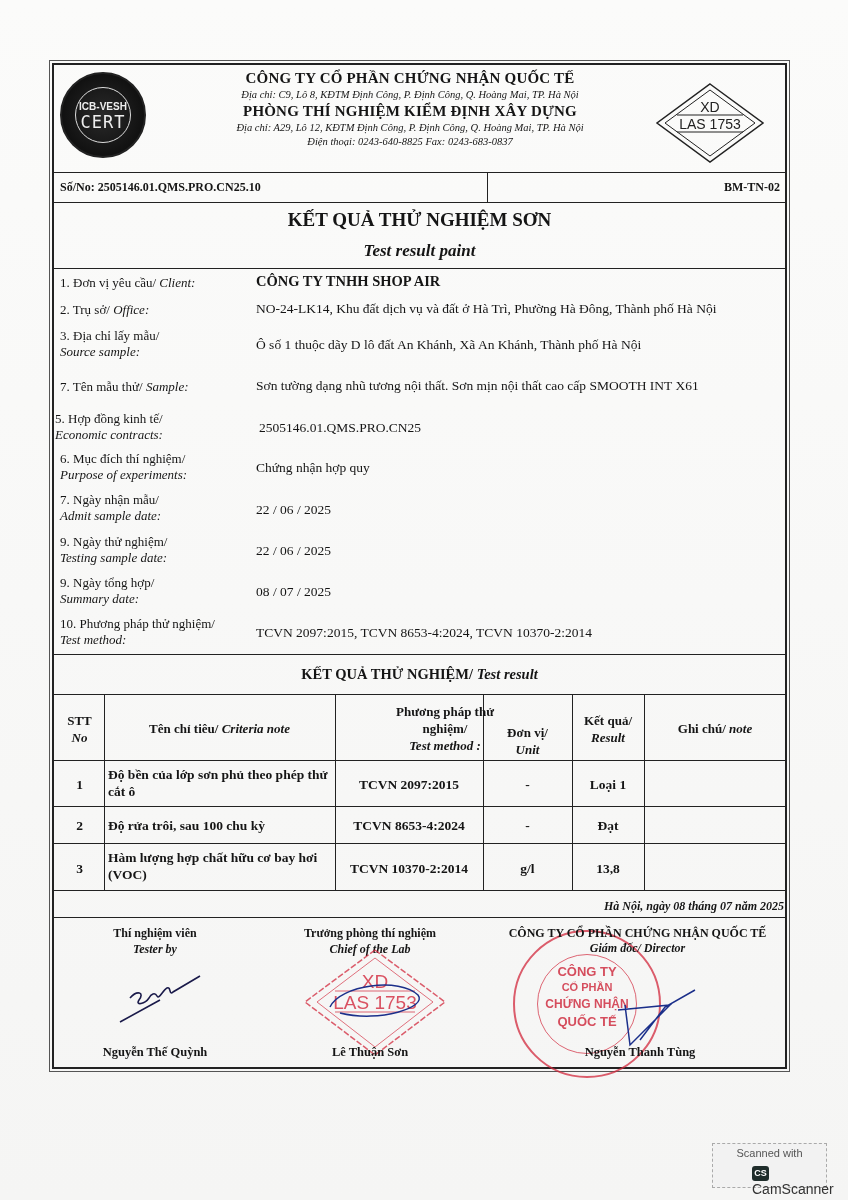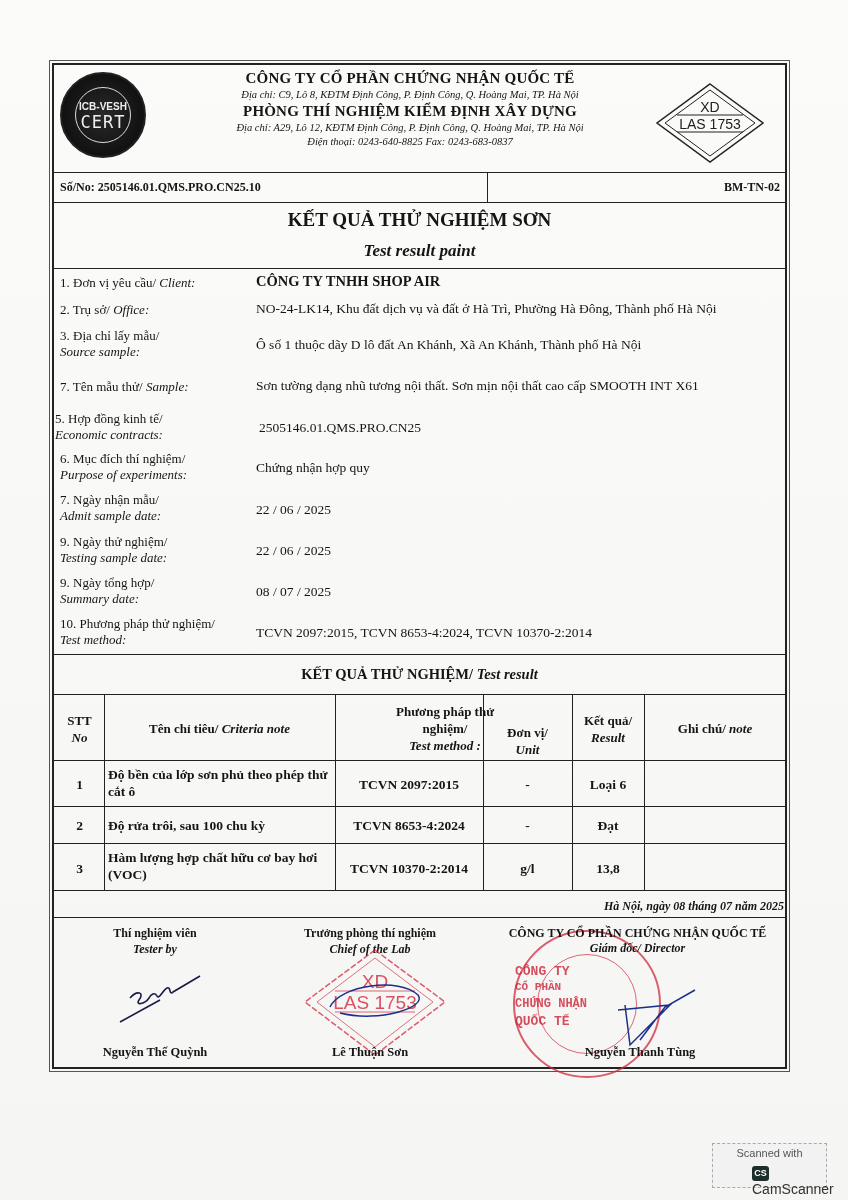--- a/index.html
+++ b/index.html
@@ -58,22 +58,22 @@
 
   .stamp-red {
     position: absolute; left: 513px; top: 930px; width: 148px; height: 148px; border-radius: 50%;
     border: 2px solid rgba(210,40,60,0.75); box-sizing: border-box;
   }
   .stamp-red .inner {
     position: absolute; left: 22px; top: 22px; width: 100px; height: 100px; border-radius: 50%;
     border: 1.5px solid rgba(210,40,60,0.7); box-sizing: border-box;
   }
   .stamp-red .txt {
-    position: absolute; left: 0; right: 0; text-align: left; color: rgba(205,35,55,0.8);
-    font-family: Liberation Mono, monospace; font-weight: bold; font-size: 13px;
+    position: absolute; left: 0; right: 0; text-align: center; color: rgba(205,35,55,0.8);
+    font-family: Liberation Sans, sans-serif; font-weight: bold; font-size: 13px;
   }
 
   .cam {
     position: absolute; left: 712px; top: 1143px; width: 115px; height: 45px;
     border: 1px dashed #aaa; background: #f2f2f2; box-sizing: border-box;
     font-family: "Liberation Sans", sans-serif;
   }
   .cam .l1 { position: absolute; left: 0; right: 0; top: 3px; text-align: center; font-size: 11px; color: #555; }
   .cam .l2 { position: absolute; left: 6px; top: 20px; font-size: 14px; color: #333; padding-left: 33px; }
   .cam .cs { display: inline-block; width: 17px; height: 15px; background: #1f2d2b; color: #fff; font-size: 9px; font-weight: bold; text-align: center; line-height: 15px; border-radius: 3px; margin-right: 4px; vertical-align: 1px; }
@@ -165,21 +165,21 @@
   <div class="th" style="left:104px; width:231px; top:720px;"><span>Tên chỉ tiêu/ </span><i>Criteria note</i></div>
   <div class="th" style="left:335px; width:148px; top:703px;padding-left:36px;"><span>Phương pháp thử</span><br><span>nghiệm/</span><br><i>Test method :</i></div>
   <div class="th" style="left:483px; width:89px; top:712px;margin-top:12px;"><span>Đơn vị/</span><br><i>Unit</i></div>
   <div class="th" style="left:572px; width:72px; top:712px;"><span>Kết quả/</span><br><i>Result</i></div>
   <div class="th" style="left:644px; width:142px; top:720px;"><span>Ghi chú/ </span><i>note</i></div>
 
   <div class="td center" style="left:55px; width:49px; top:776px;">1</div>
   <div class="td" style="left:108px; width:225px; top:766px;">Độ bền của lớp sơn phủ theo phép thử cắt ô</div>
   <div class="td center" style="left:335px; width:148px; top:776px;">TCVN 2097:2015</div>
   <div class="td center" style="left:483px; width:89px; top:776px;">-</div>
-  <div class="td center" style="left:572px; width:72px; top:776px;">Loại 6</div>
+  <div class="td center" style="left:572px; width:72px; top:776px;">Loại 1</div>
   <div class="td" style="left:648px; top:776px;"></div>
 
   <div class="td center" style="left:55px; width:49px; top:817px;">2</div>
   <div class="td" style="left:108px; width:225px; top:817px;">Độ rửa trôi, sau 100 chu kỳ</div>
   <div class="td center" style="left:335px; width:148px; top:817px;">TCVN 8653-4:2024</div>
   <div class="td center" style="left:483px; width:89px; top:817px;">-</div>
   <div class="td center" style="left:572px; width:72px; top:817px;">Đạt</div>
   <div class="td" style="left:648px; top:817px;"></div>
 
   <div class="td center" style="left:55px; width:49px; top:860px;">3</div>

